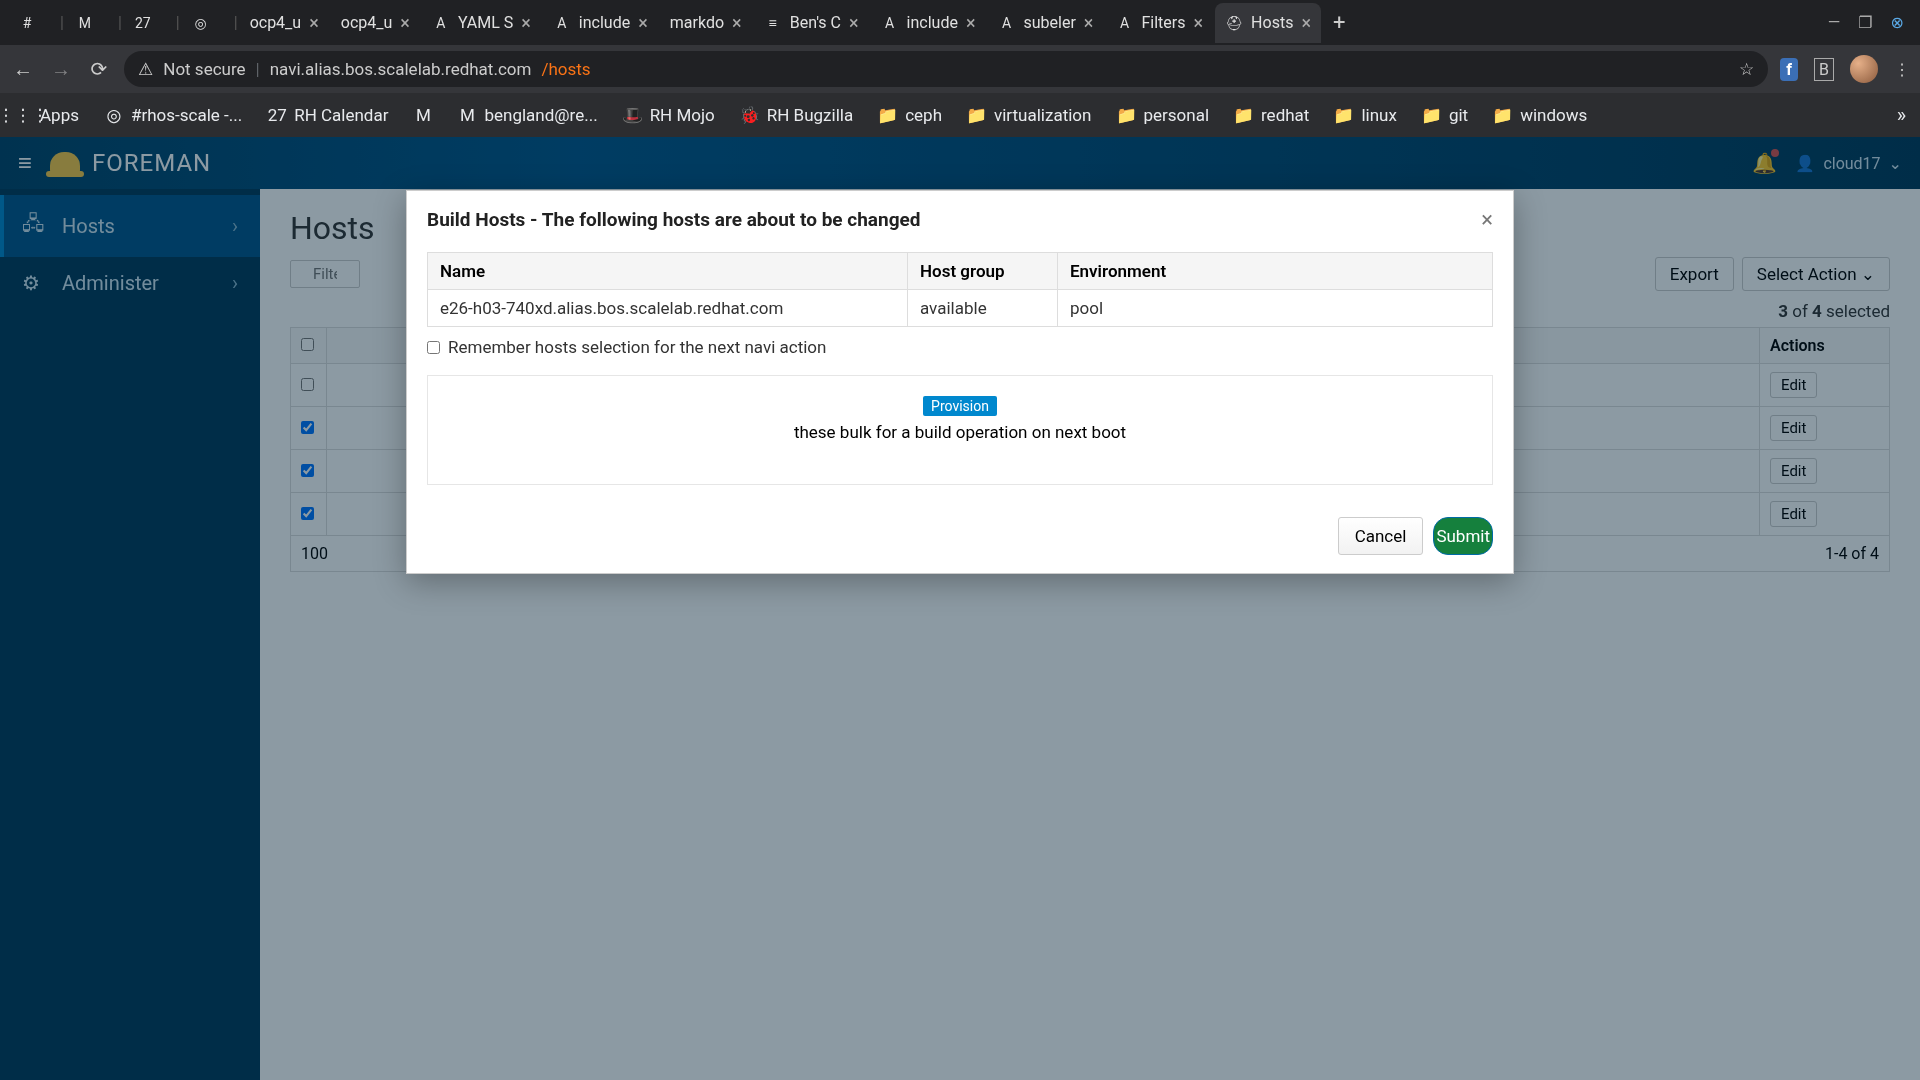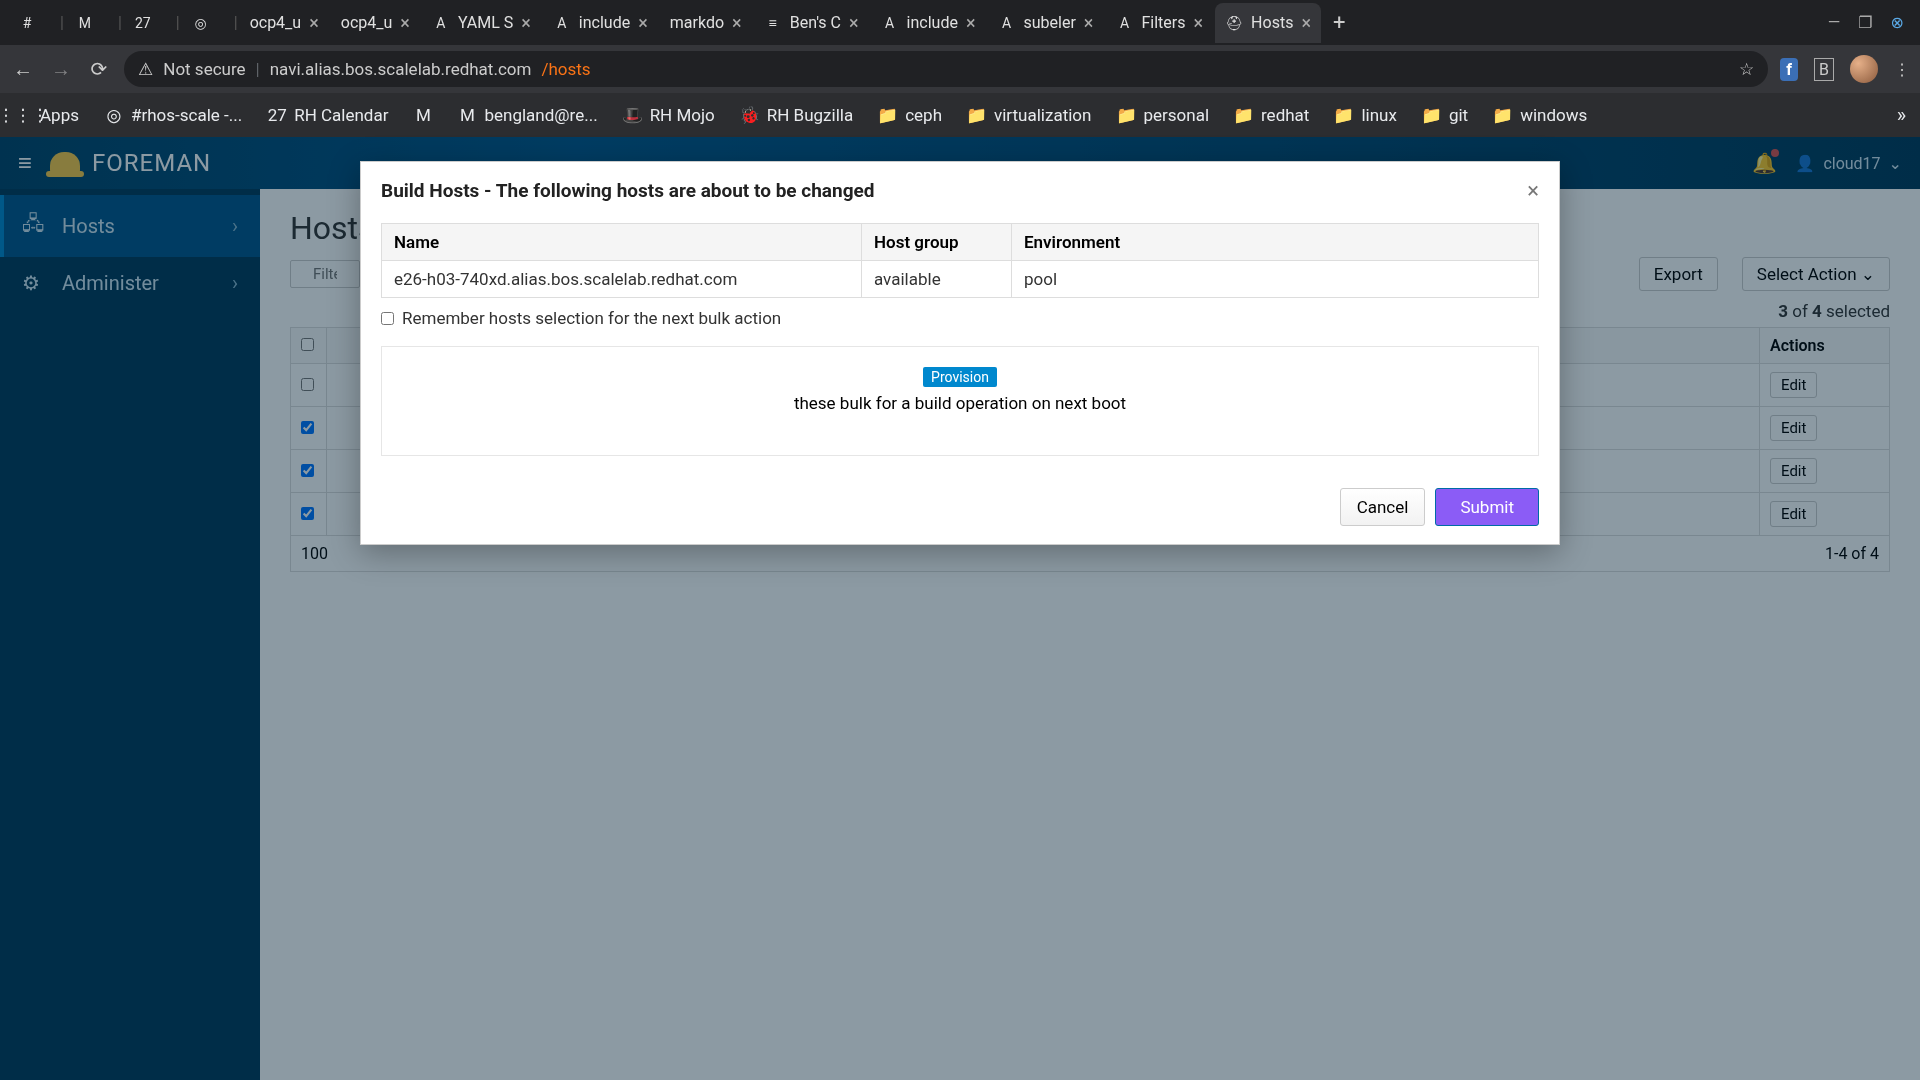--- a/index.html
+++ b/index.html
@@ -45,53 +45,53 @@
 .sidebar { width: 260px; background: #003a5a; color: #d0e5f2; padding: 6px 0; }
 .side-item { display: flex; align-items: center; padding: 14px 22px; font-size: 20px; gap: 16px; cursor: pointer; }
 .side-item.active { background: #00558a; border-left: 4px solid #0188ce; padding-left: 18px; }
 .side-chev { margin-left: auto; color: #89b7d0; }
 .side-icon { width: 24px; font-size: 20px; }
 
 .content { flex: 1; background: #fff; padding: 20px 30px; position: relative; }
 .page-title { font-size: 32px; color: #333; margin-bottom: 10px; }
 .toolbar { display: flex; align-items: center; gap: 8px; margin-bottom: 10px; }
 .filter-input { border: 1px solid #ccc; padding: 4px 22px; width: 70px; font-size: 15px; color: #888; border-radius: 2px; }
-.toolbar-right { margin-left: auto; display: flex; gap: 24px; align-items: center; }
+.toolbar-right { margin-left: auto; display: flex; gap: 8px; align-items: center; }
 .btn { border: 1px solid #ccc; background: #fff; padding: 6px 14px; font-size: 17px; border-radius: 3px; cursor: pointer; }
 .selection-note { text-align: right; font-size: 17px; color: #333; margin-bottom: 6px; }
 .selection-note b { font-weight: 700; }
 
 .hosts-table { width: 100%; border: 1px solid #ddd; border-collapse: collapse; }
 .hosts-table th, .hosts-table td { border: 1px solid #ddd; padding: 8px 10px; font-size: 16px; text-align: left; }
 .hosts-table th { background: #fafafa; font-weight: 600; }
 .hosts-table th.link { color: #0088ce; }
 .checkbox-cell { width: 36px; text-align: center; }
 .action-cell { width: 130px; }
 .pager { display: flex; justify-content: space-between; padding: 8px 10px; border: 1px solid #ddd; border-top: none; font-size: 16px; }
 
 
 .overlay { position: absolute; top: 137px; left: 0; right: 0; bottom: 0; background: rgba(0,30,50,0.45); z-index: 10; }
 
 
-.modal { position: absolute; top: 161px; left: 50%; transform: translateX(-50%); width: 1200px; background: #fff; border: 1px solid #ccc; box-shadow: 0 8px 30px rgba(0,0,0,0.3); z-index: 20; }
+.modal { position: absolute; top: 190px; left: 50%; transform: translateX(-50%); width: 1108px; background: #fff; border: 1px solid #ccc; box-shadow: 0 8px 30px rgba(0,0,0,0.3); z-index: 20; }
 .modal-header { padding: 16px 20px; display: flex; align-items: center; }
 .modal-title { font-size: 19px; font-weight: 700; color: #222; }
 .modal-close { margin-left: auto; color: #777; font-size: 22px; cursor: pointer; }
 .modal-body { padding: 4px 20px 18px; }
 .mtable { width: 100%; border-collapse: collapse; border: 1px solid #ddd; margin-bottom: 10px; }
 .mtable th { background: #f5f5f5; text-align: left; padding: 8px 12px; border: 1px solid #ddd; font-size: 17px; font-weight: 600; }
 .mtable td { padding: 8px 12px; border: 1px solid #ddd; font-size: 17px; color: #333; }
 .remember { font-size: 17px; color: #333; display: flex; align-items: center; gap: 8px; margin: 8px 0 18px; }
 .prov-box { border: 1px solid #e6e6e6; padding: 20px 28px 34px; }
 .prov-line { font-size: 17px; display: flex; align-items: center; gap: 6px; margin-bottom: 8px; flex-direction: column; }
 .badge { background: #0088ce; color: #fff; padding: 2px 8px; font-size: 14px; border-radius: 2px; }
 .reboot { font-size: 17px; display: flex; align-items: center; gap: 8px; }
 .modal-footer { padding: 14px 20px 18px; display: flex; justify-content: flex-end; gap: 10px; }
 .btn-cancel { border: 1px solid #ccc; background: linear-gradient(#fff,#f2f2f2); padding: 8px 16px; font-size: 17px; border-radius: 3px; cursor: pointer; }
-.btn-primary { border: 1px solid #006ba6; background: #8b5cf6; color: #fff; padding: 8px 24px; font-size: 17px; border-radius: 3px; cursor: pointer; }
+.btn-primary { border: 1px solid #006ba6; background: #15803d; color: #fff; padding: 8px 2px; font-size: 17px; border-radius: 15px; cursor: pointer; }
 
 
 </style>
 </head>
 <body>
 
 <div class="browser-tabs">
   <div id="tabs-container" style="display:flex;gap:2px;align-items:center;overflow:hidden;">
       <div class="tab">
         <span class="tab-fav">#</span>
@@ -354,21 +354,21 @@
       <tbody id="modal-tbody">
           <tr>
             <td>e26-h03-740xd.alias.bos.scalelab.redhat.com</td>
             <td>available</td>
             <td>pool</td>
           </tr>
         </tbody>
     </table>
     <label class="remember">
       <input type="checkbox" style="">
-      <span>Remember hosts selection for the next bulk action</span>
+      <span>Remember hosts selection for the next navi action</span>
     </label>
     <div class="prov-box">
       <div class="prov-line">
         <span class="badge">Provision</span>
         <span>these bulk for a build operation on next boot</span>
       </div>
     </div>
   </div>
   <div class="modal-footer">
     <button class="btn-cancel">Cancel</button>

